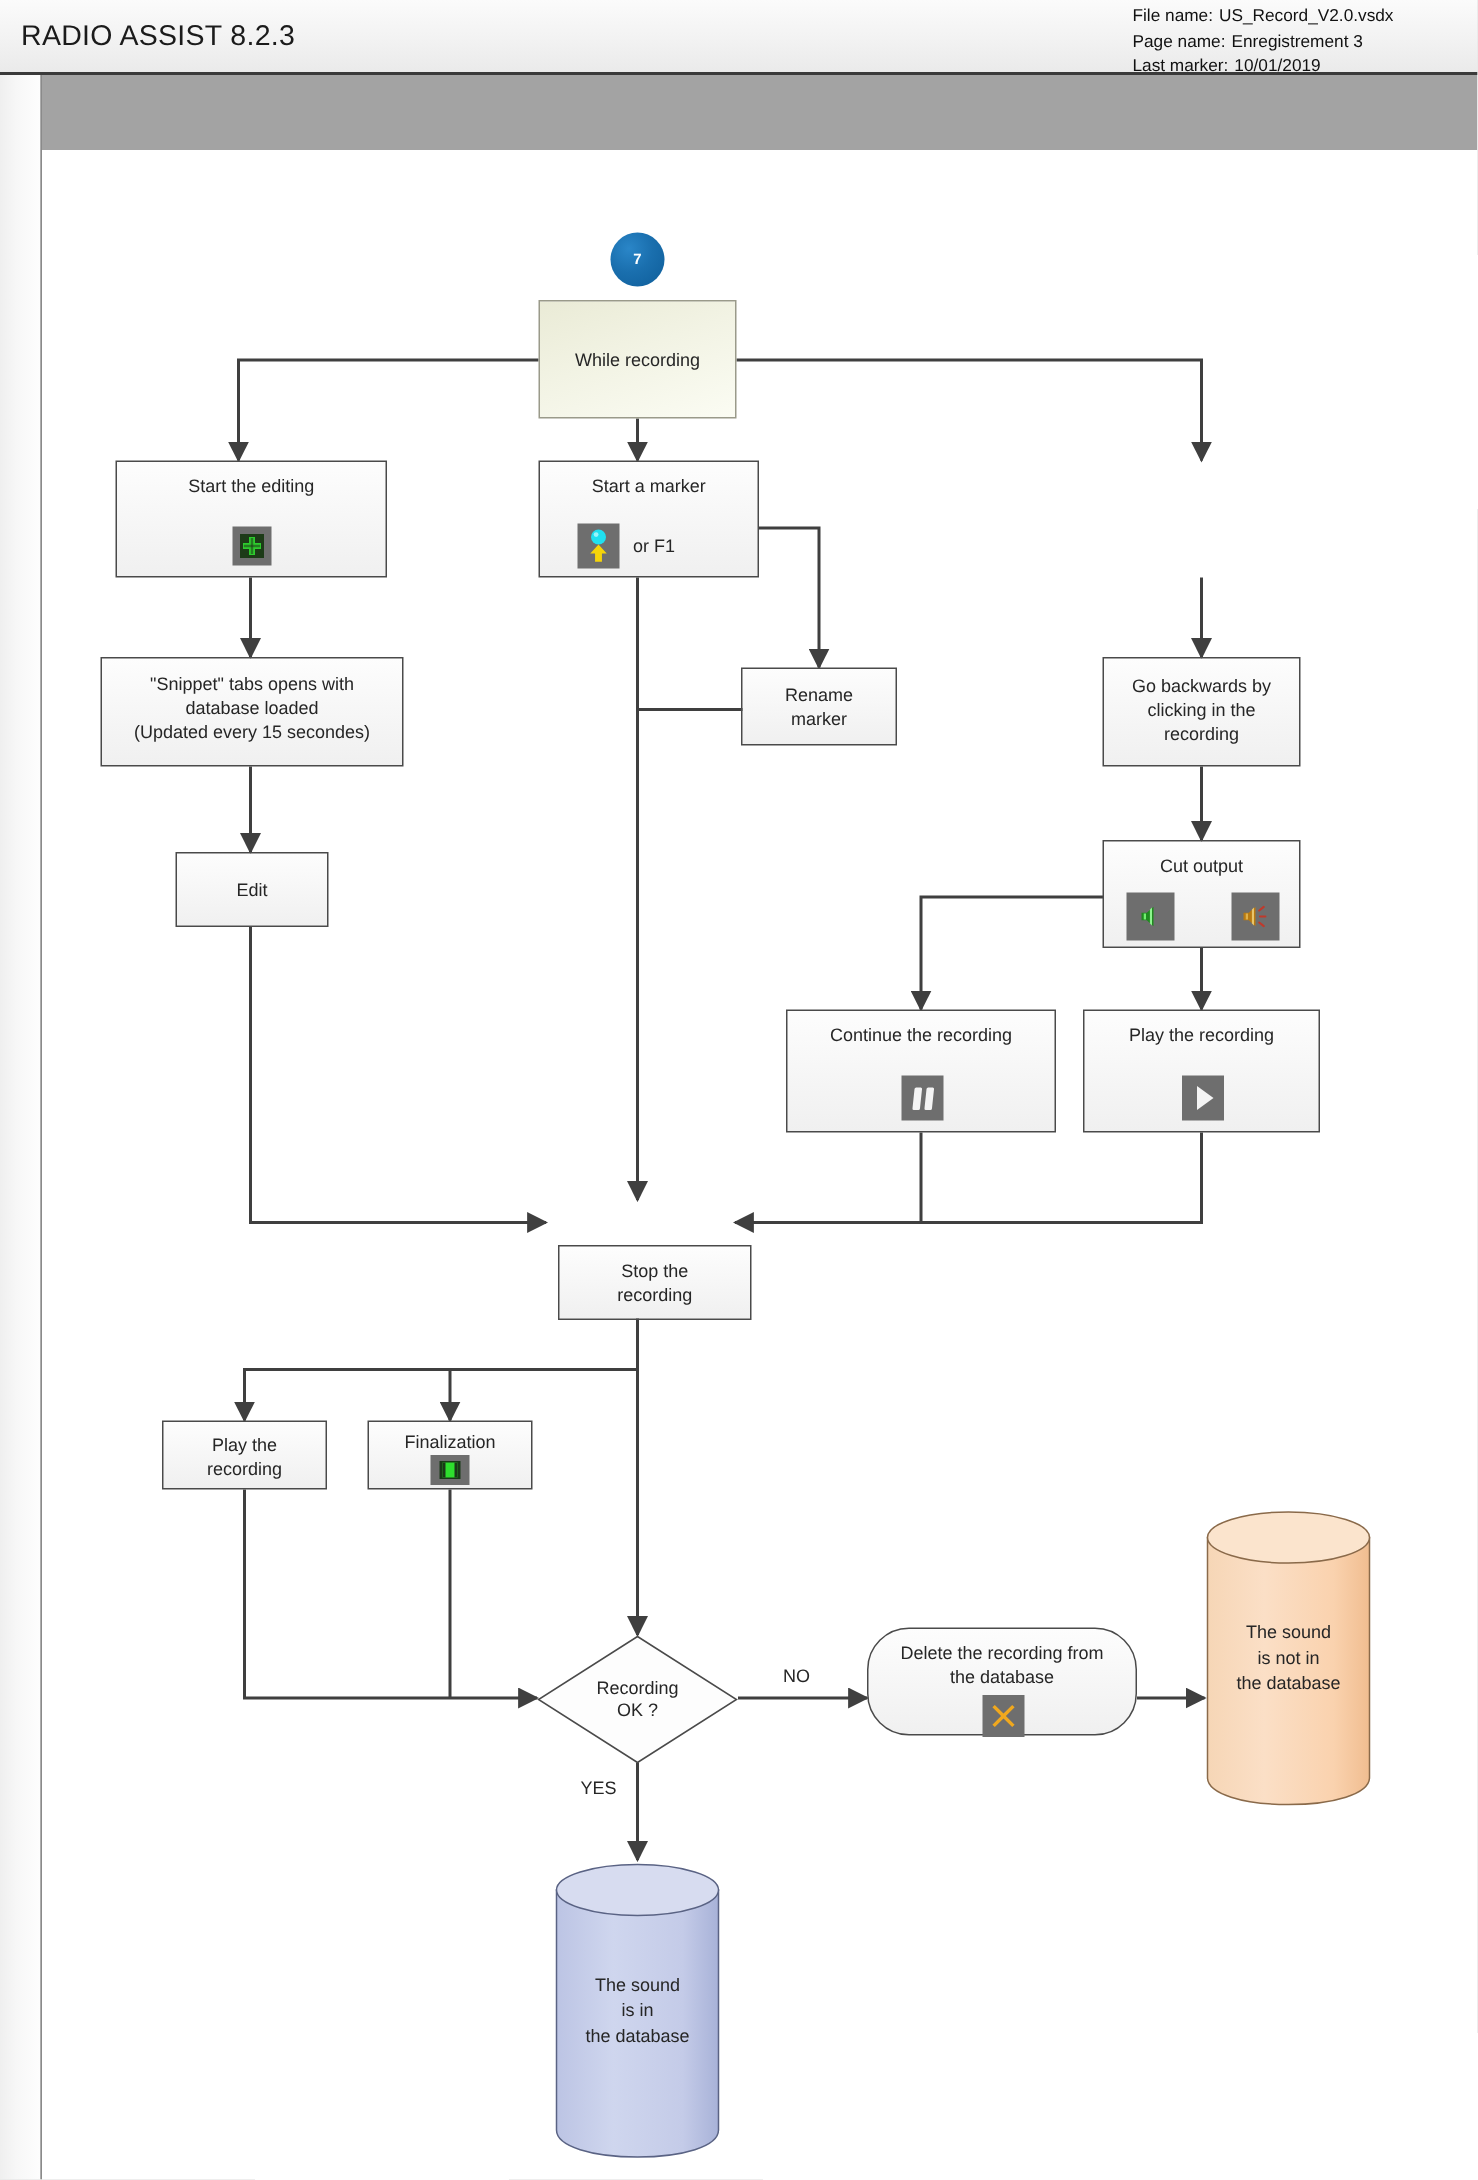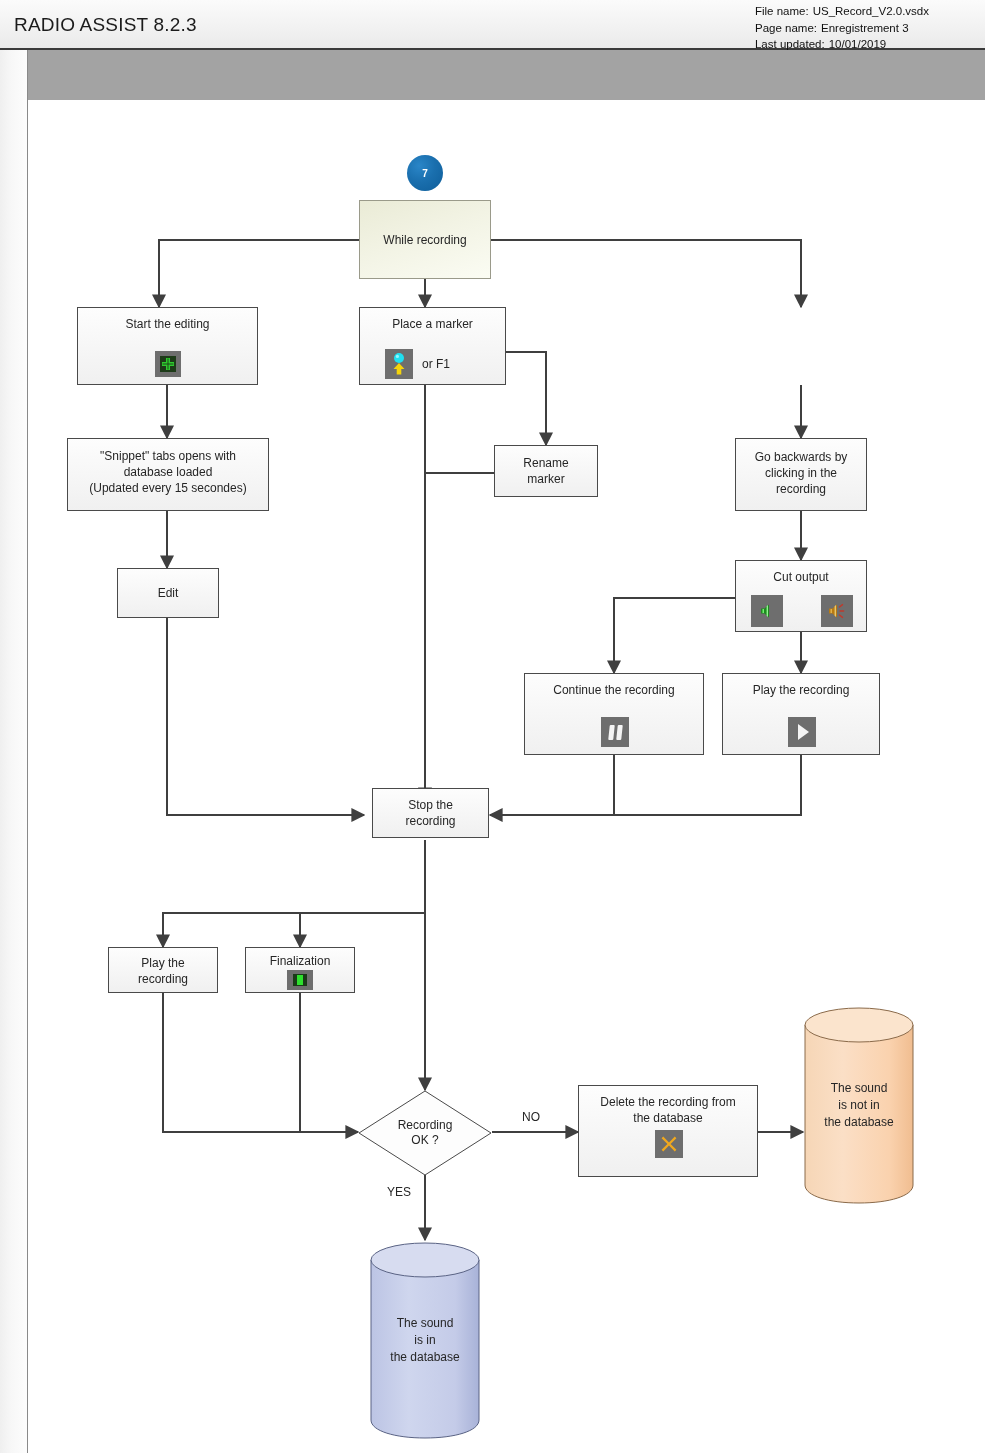--- a/index.html
+++ b/index.html
@@ -80,21 +80,21 @@
   <div class="header">
     <div class="app-title">RADIO ASSIST 8.2.3</div>
     <div class="meta">
       <div class="row">
         <span class="lbl">File name:</span><span class="val">US_Record_V2.0.vsdx</span>
       </div>
       <div class="row">
         <span class="lbl">Page name:</span><span class="val">Enregistrement 3</span>
       </div>
       <div class="row">
-        <span class="lbl">Last updated:</span><span class="val">10/01/2019</span>
+        <span class="lbl">Last marker:</span><span class="val">10/01/2019</span>
       </div>
     </div>
   </div>
 
   <div class="leftstrip"></div>
 
   <div class="canvas">
 
     <svg id="wires" viewBox="0 0 957 1353">
       <defs>
@@ -164,21 +164,21 @@
         <svg width="18" height="18" viewBox="0 0 18 18">
           <rect x="1" y="1" width="16" height="16" fill="#1d3b18"></rect>
           <path d="M7,3 H11 V7 H15 V11 H11 V15 H7 V11 H3 V7 H7 Z" fill="#2ecb2e"></path>
           <path d="M8.2,3.6 H9.8 V14.4 H8.2 Z" fill="#1d3b18" opacity=".55"></path>
           <path d="M3.6,8.2 H14.4 V9.8 H3.6 Z" fill="#1d3b18" opacity=".55"></path>
         </svg>
       </div>
     </div>
 
     <div class="node" style="left:331px;top:207px;width:147px;height:78px;">
-      <div class="ttl">Place a marker</div>
+      <div class="ttl">Start a marker</div>
       <div class="chip" style="left:25px;top:41px;width:28px;height:30px;">
         <svg width="20" height="24" viewBox="0 0 20 24">
           <circle cx="10" cy="6" r="5" fill="#20e0f0"></circle>
           <circle cx="8.4" cy="4.4" r="1.6" fill="#9bf4fb"></circle>
           <path d="M10,11 L15.5,17 H12.3 V22.5 H7.7 V17 H4.5 Z" fill="#f5d40a"></path>
         </svg>
       </div>
       <div class="orf1" style="left:62px;top:49px;">or F1</div>
     </div>
 
@@ -237,21 +237,21 @@
     <div class="node" style="left:496px;top:573px;width:180px;height:82px;">
       <div class="ttl">Continue the recording</div>
       <div class="chip" style="left:76px;top:43px;width:28px;height:30px;">
         <span class="pausebars">
             <i></i>
             <i></i>
           </span>
       </div>
     </div>
 
-    <div class="node" style="left:344px;top:688px;width:117px;height:50px;">
+    <div class="node" style="left:344px;top:730px;width:129px;height:50px;">
       <div class="ttl" style="top:8px;">Stop the</div>
       <div class="ttl" style="top:24px;">recording</div>
     </div>
 
     <div class="node" style="left:80px;top:847px;width:110px;height:46px;">
       <div class="ttl" style="top:7px;">Play the</div>
       <div class="ttl" style="top:23px;">recording</div>
     </div>
 
     <div class="node" style="left:217px;top:847px;width:110px;height:46px;">
@@ -273,21 +273,21 @@
       <div class="dtext">
         <span>Recording</span>
         <span>OK ?</span>
       </div>
     </div>
 
     <div class="edgelabel" style="left:494px;top:1010px;">NO</div>
 
     <div class="edgelabel" style="left:359px;top:1085px;">YES</div>
 
-    <div class="node" style="left:550px;top:985px;width:180px;height:92px;">
+    <div class="node" style="left:550px;top:985px;width:180px;height:72px;border-radius:28px;">
       <div class="ttl" style="top:8px;">Delete the recording from</div>
       <div class="ttl" style="top:24px;">the database</div>
       <div class="chip" style="left:76px;top:44px;width:28px;height:28px;">
         <svg width="18" height="18" viewBox="0 0 18 18">
           <path d="M3.2,1.6 L9,7.4 L14.8,1.6 L16.4,3.2 L10.6,9 L16.4,14.8 L14.8,16.4 L9,10.6 L3.2,16.4 L1.6,14.8 L7.4,9 L1.6,3.2 Z" fill="#f0a81e"></path>
         </svg>
       </div>
     </div>
 
     <div class="cyl" style="left:775px;top:905px;width:112px;height:200px;">

